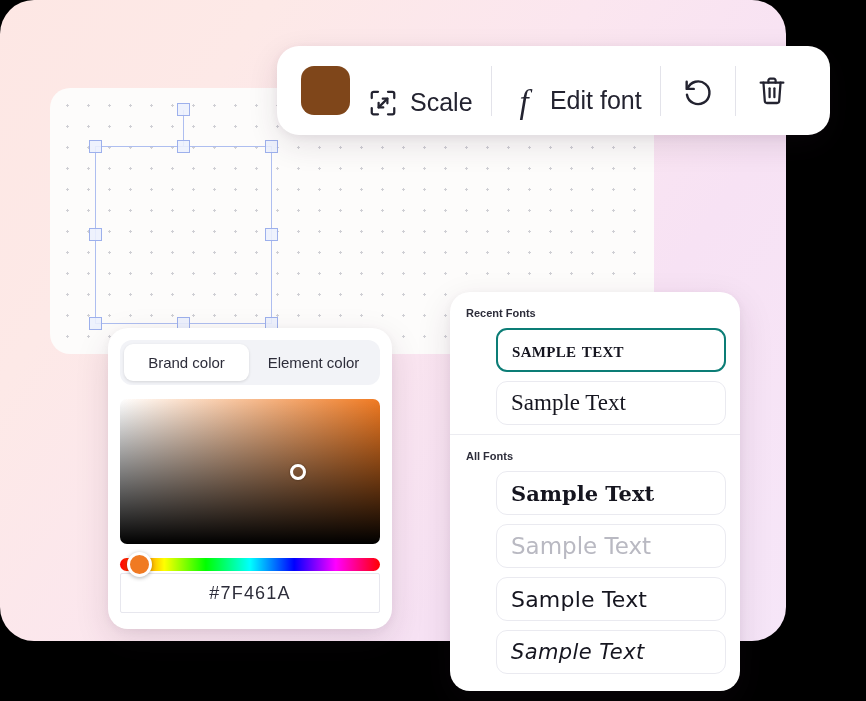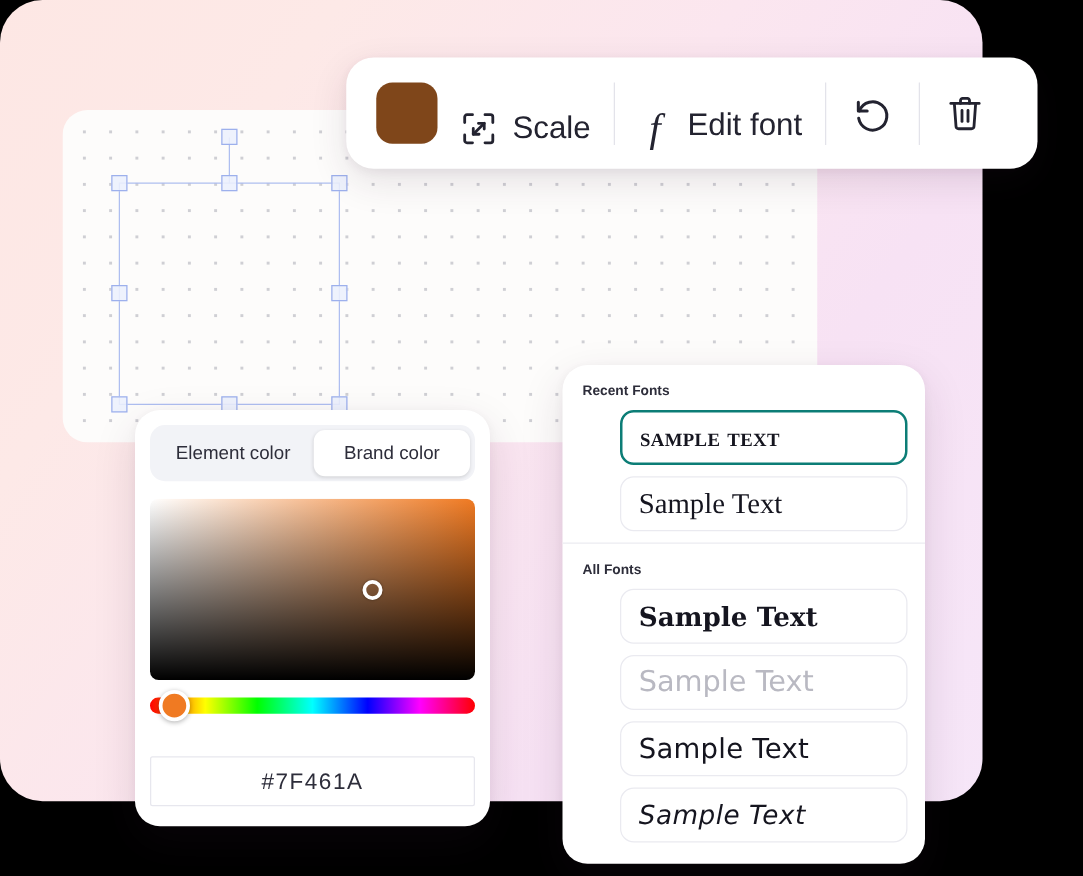--- a/index.html
+++ b/index.html
@@ -234,21 +234,21 @@
     position: absolute;
     left: 7.5%; top: 50%;
     width: 25px; height: 25px;
     margin: -12.5px 0 0 -12.5px;
     border-radius: 50%;
     background: #f07a22;
     border: 3px solid #ffffff;
     box-shadow: 0 1px 4px rgba(0,0,0,0.3);
   }
   #cp-hex {
-    margin-top: 34px;
+    margin-top: 2px;
     height: 40px;
     border: 1.3px solid #e7e7ee;
     border-radius: 2px;
     display: flex;
     align-items: center;
     justify-content: center;
     font-size: 18px;
     letter-spacing: 1.2px;
     color: #2d2d3a;
     cursor: text;
@@ -403,22 +403,22 @@
           <path d="M5.6 6.3 6.6 20a1.6 1.6 0 0 0 1.6 1.5h7.6a1.6 1.6 0 0 0 1.6-1.5l1-13.7"></path>
           <path d="M10.2 10.5v6.6"></path>
           <path d="M13.8 10.5v6.6"></path>
         </svg>
       </span>
     </div>
   </div>
 
   <div id="color-panel">
     <div id="cp-tabs">
+      <div class="cp-tab active">Brand color</div>
       <div class="cp-tab">Element color</div>
-      <div class="cp-tab active">Brand color</div>
     </div>
 
     <div id="cp-sv">
       <div id="cp-sv-thumb"></div>
     </div>
 
     <div id="cp-hue">
       <div id="cp-hue-thumb" style="background: rgb(240, 122, 34);"></div>
     </div>
 

